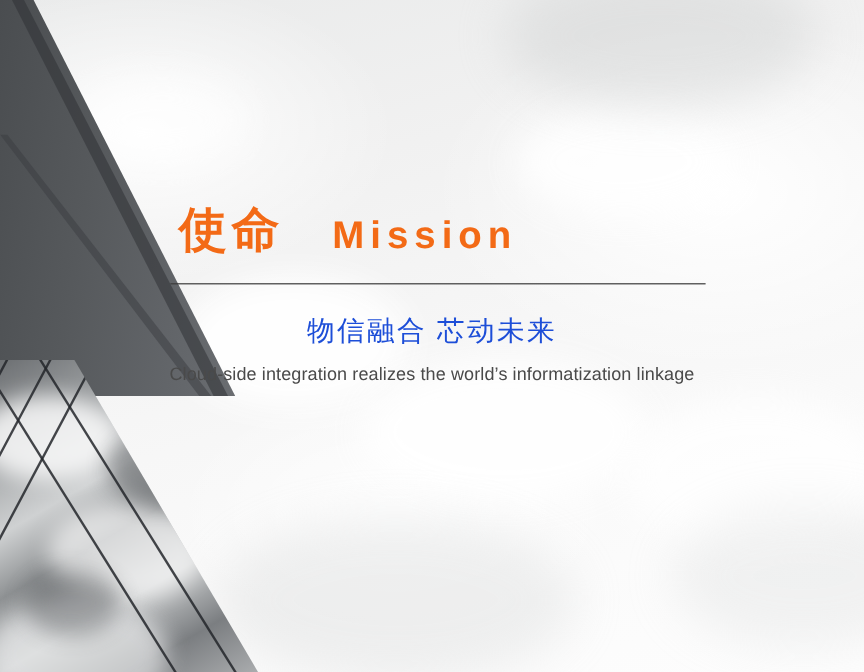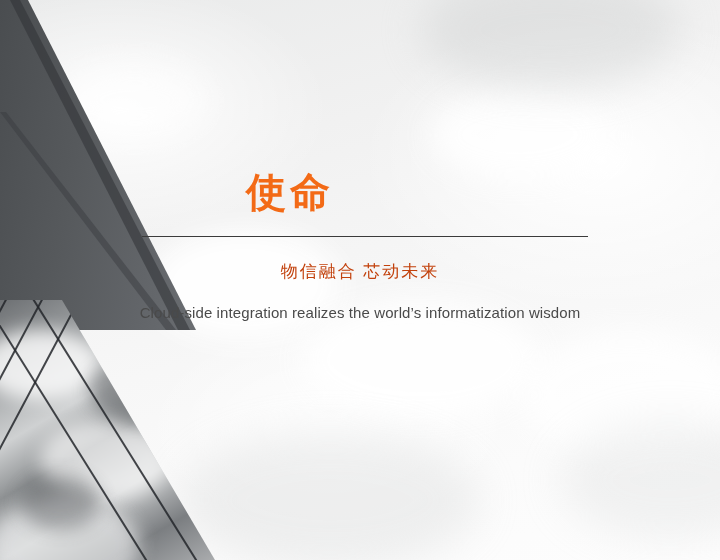--- a/index.html
+++ b/index.html
@@ -91,21 +91,21 @@
   }
 
   .divider{
     position:absolute;left:142px;top:236px;width:446px;height:1px;
     background:#3b3b3b;
   }
 
   .subtitle-cn{
     position:absolute;left:0;top:260px;width:720px;
     text-align:center;
-    font-size:17px;font-weight:400;color:#c2410c;letter-spacing:2px;
+    font-size:23px;font-weight:400;color:#1d4ed8;letter-spacing:2px;
   }
 
   .desc{
     position:absolute;left:0;width:720px;text-align:center;
     font-size:15px;font-weight:400;color:#4a4a4a;letter-spacing:.1px;
   }
   .desc-1{top:304px;}
   .desc-2{top:331px;}
 </style>
 </head>
@@ -142,23 +142,24 @@
 
     <div class="mull n2"></div>
     <div class="mull n3"></div>
     <div class="mull n4"></div>
   </div>
 
   <div class="content">
 
     <div class="title-row">
       <span class="title-cn">使命</span>
+      <span class="title-en">Mission</span>
     </div>
 
     <div class="divider"></div>
 
     <div class="subtitle-cn">物信融合 芯动未来</div>
 
-    <div class="desc desc-1">Cloud-side integration realizes the world’s informatization wisdom</div>
+    <div class="desc desc-1">Cloud-side integration realizes the world’s informatization linkage</div>
 
 
   </div>
 </div>
 
 </body></html>

